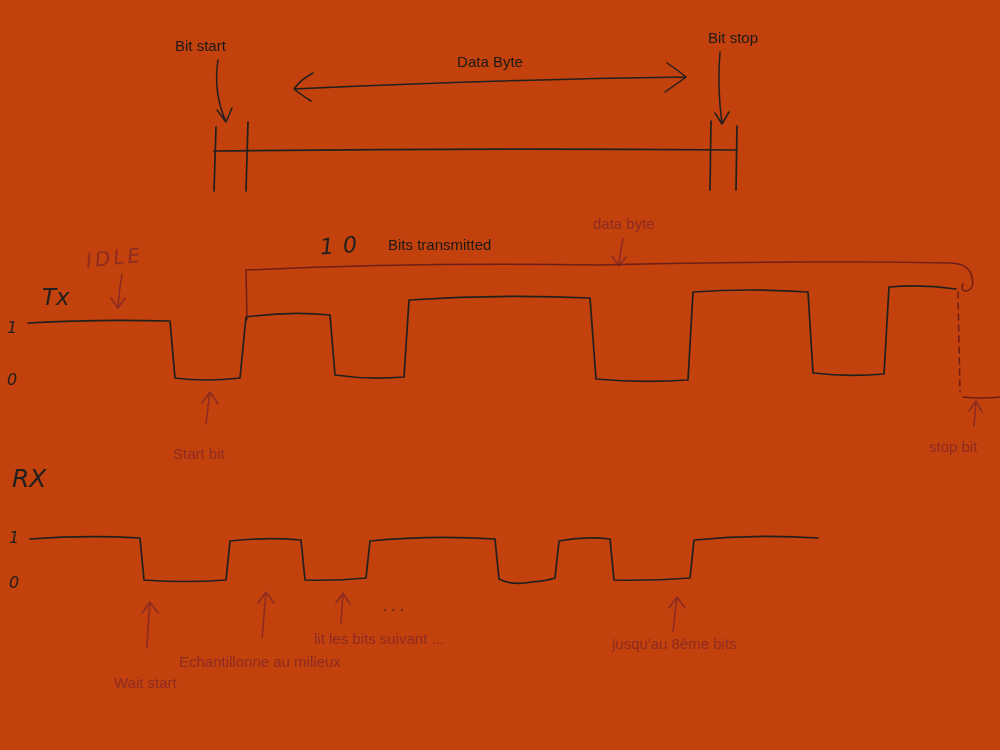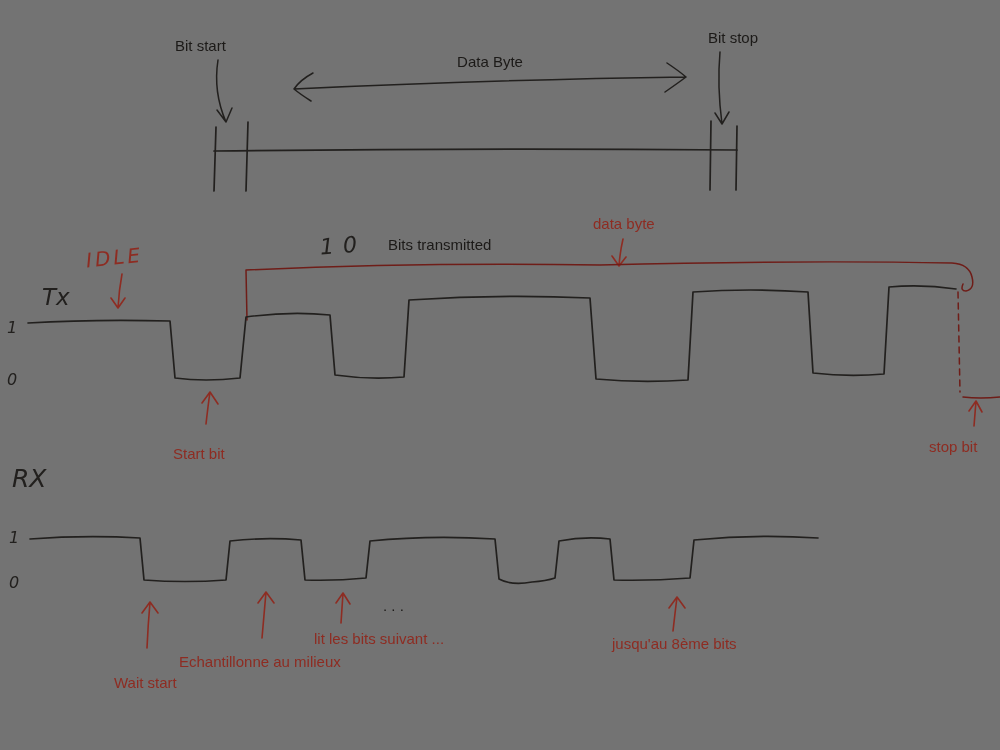--- a/index.html
+++ b/index.html
@@ -8,21 +8,21 @@
     background: #ffffff;
     width: 1000px;
     height: 750px;
     overflow: hidden;
     font-family: "Liberation Sans", sans-serif;
   }
   .canvas {
     position: relative;
     width: 1000px;
     height: 750px;
-    background: #737373;
+    background: #c2410c;
   }
   svg { display: block; }
 
   .ink  { stroke: #22201e; fill: none; stroke-width: 1.7; stroke-linecap: round; stroke-linejoin: round; }
   .ink-thin { stroke: #22201e; fill: none; stroke-width: 1.5; stroke-linecap: round; stroke-linejoin: round; }
   .red-stroke { stroke: #8e2c22; fill: none; stroke-width: 1.6; stroke-linecap: round; stroke-linejoin: round; }
   .maroon-stroke { stroke: #6f1d18; fill: none; stroke-width: 1.5; stroke-linecap: round; stroke-linejoin: round; }
   .dashed { stroke-dasharray: 6 5; }
 
   text { user-select: none; }

